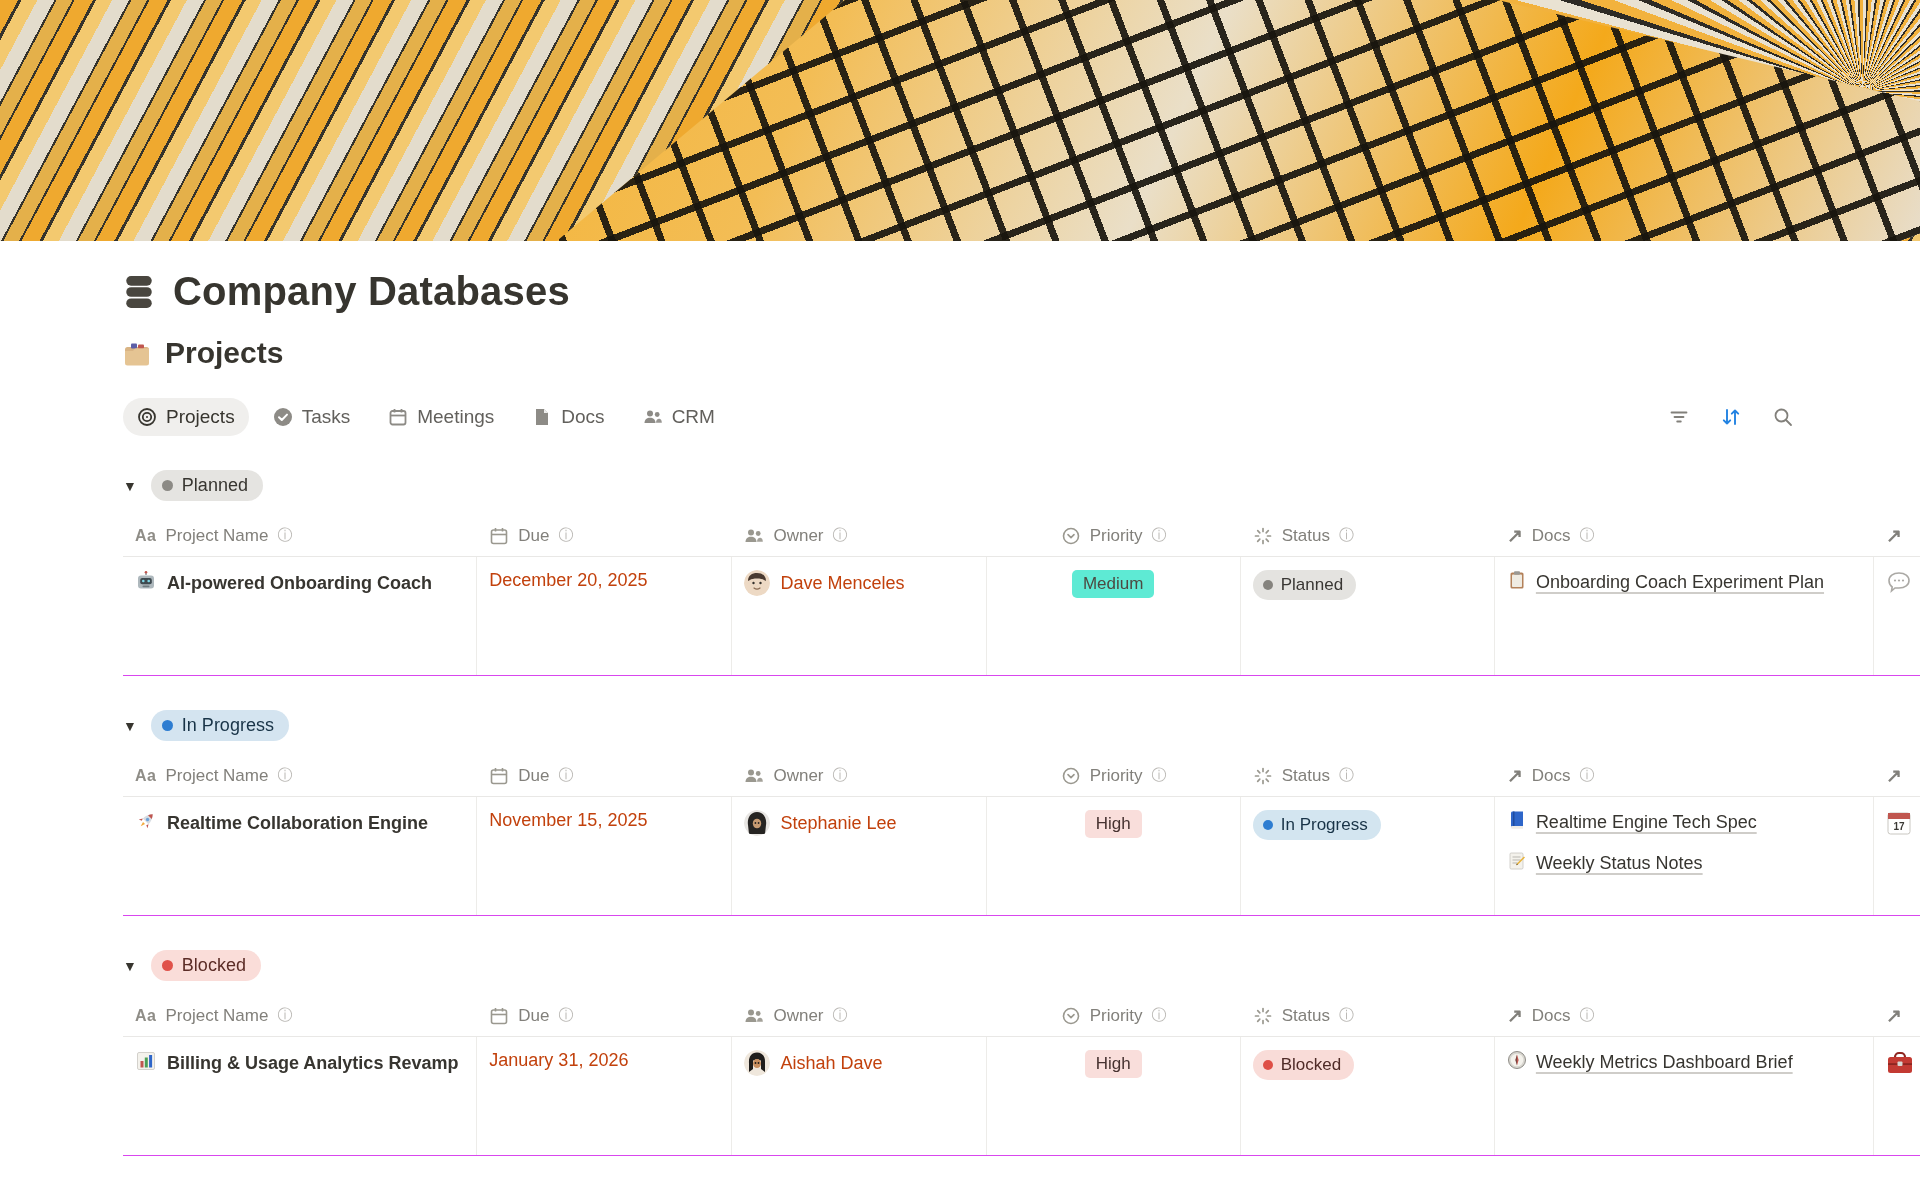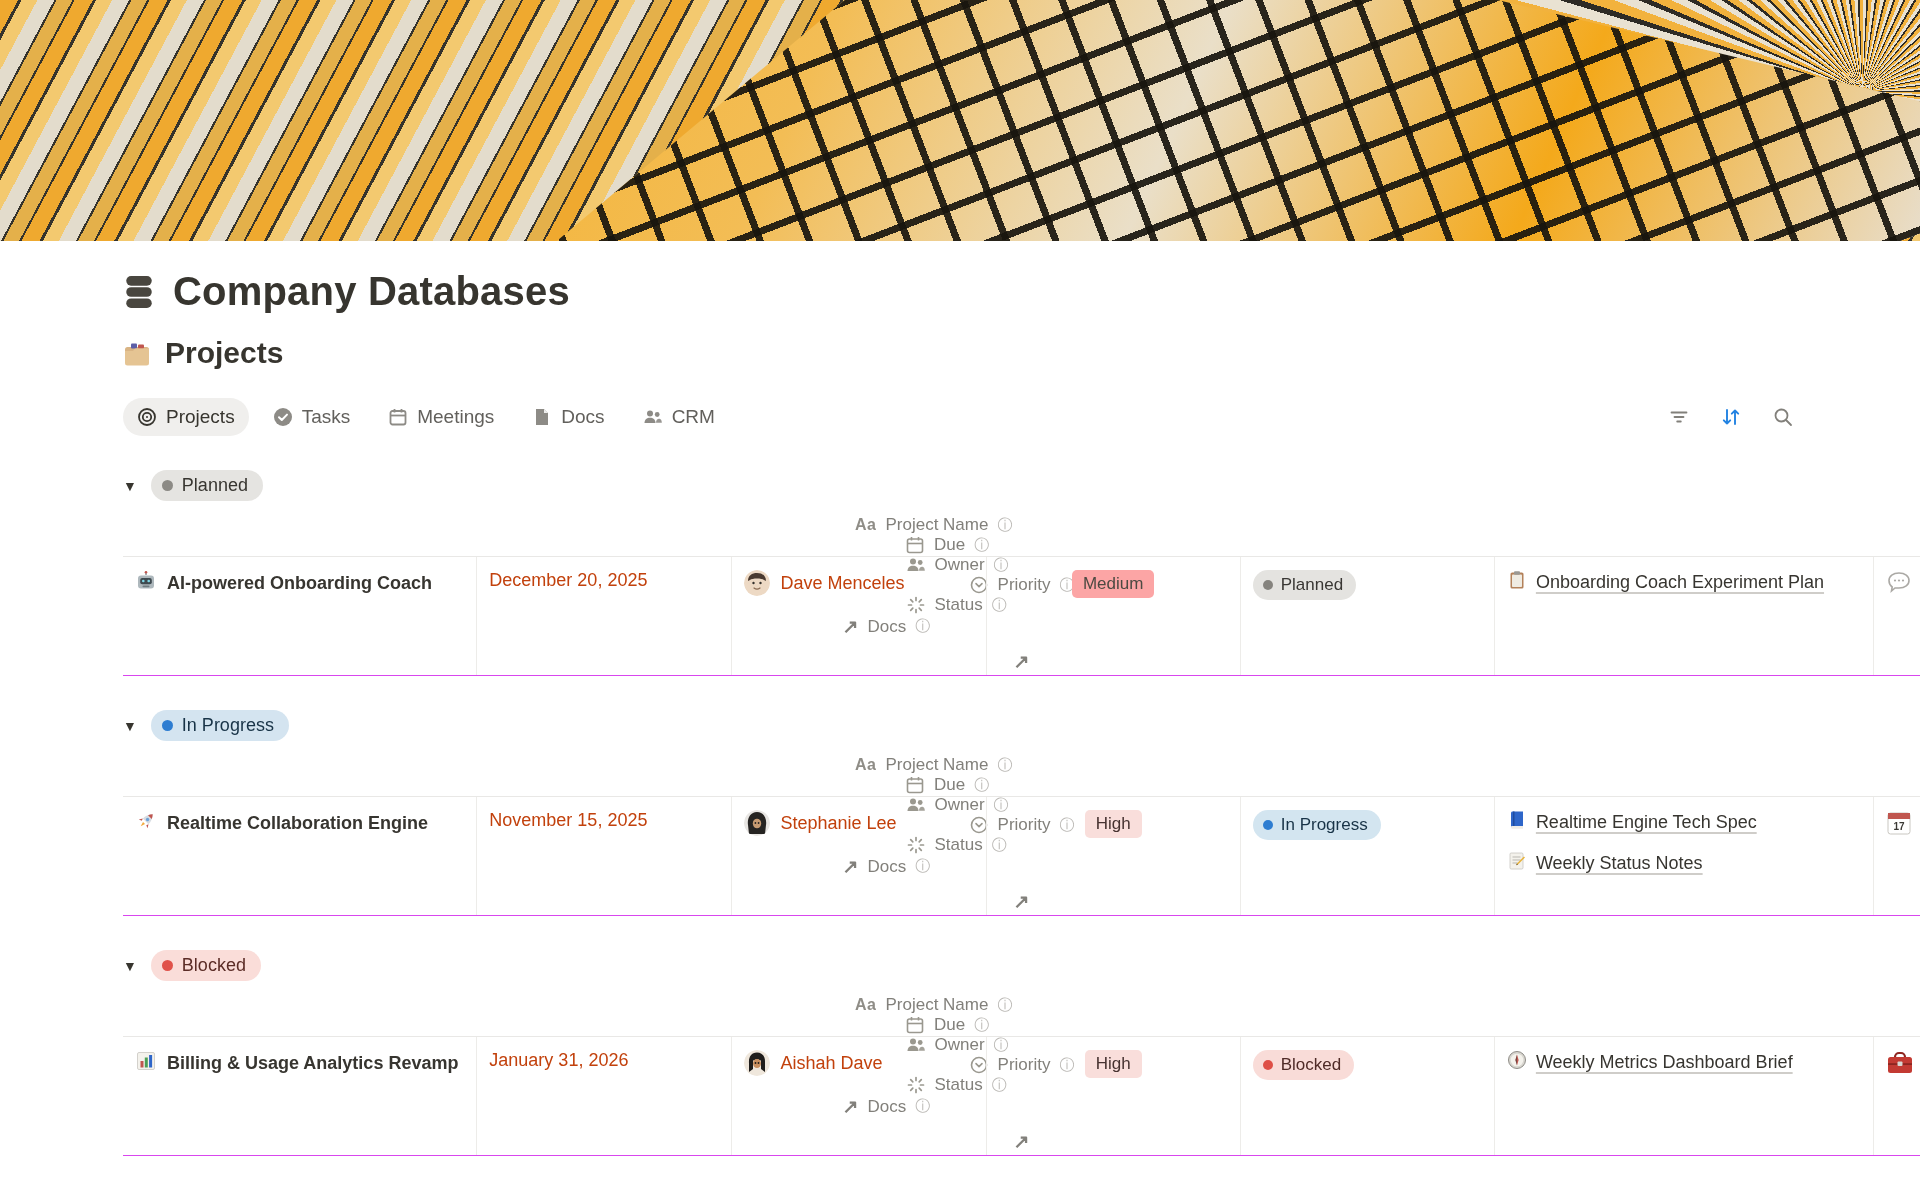--- a/index.html
+++ b/index.html
@@ -50,21 +50,21 @@
   .group-label { display:flex; align-items:center; gap:14px; margin-bottom:14px; }
   .toggle { font-size:14px; color:#37352F; cursor:pointer; }
   .gpill { display:inline-flex; align-items:center; gap:9px; border-radius:999px;
            padding:5px 15px 5px 11px; font-size:18px; font-weight:500; }
   .gdot { width:11px; height:11px; border-radius:50%; }
   .gpill.gray { background:#E5E4E1; color:#373530; } .gpill.gray .gdot { background:#8C8A85; }
   .gpill.blue { background:#D4E4F0; color:#183347; } .gpill.blue .gdot { background:#2E7DD1; }
   .gpill.red  { background:#FADDD9; color:#5B2C26; } .gpill.red  .gdot { background:#E0524A; }
 
   .thead { display:flex; align-items:center; height:42px; border-bottom:1px solid #E9E8E6;
-           color:#82807B; font-size:17px;flex-direction:column; }
+           color:#82807B; font-size:17px; }
   .th { display:flex; align-items:center; gap:9px; padding:0 12px; height:100%; }
   .hicon { color:#9A988F; display:flex; }
   .aa { font-size:16px; font-weight:600; color:#8F8D87; letter-spacing:.5px; }
   .info { font-size:15px; color:#BBB9B5; }
   .ne-arrow { font-size:19px; font-weight:600; color:#82807B; }
 
   .trow { display:flex; align-items:stretch; min-height:119px; border-bottom:1px solid #d946ef; }
   .td { padding:13px 12px; border-right:1px solid #EDECE9; display:flex; align-items:flex-start; }
   .td:last-child { border-right:none; }
 
@@ -72,21 +72,21 @@
   .col-priority{width:256px;justify-content:center;} .col-status{width:256px;} .col-docs{width:382px;}
   .col-extra{flex:1 0 46px; min-width:40px; overflow:visible;}
 
   .name-cell { display:flex; align-items:center; gap:10px; font-size:18px; font-weight:600;
                color:#373530; cursor:pointer; }
   .date-text, .owner-name { font-size:18px; color:#c2410c; }
   .owner-cell { display:flex; align-items:center; gap:10px; cursor:pointer; }
   .avatar { width:26px; height:26px; border-radius:50%; overflow:hidden; flex:none; }
 
   .tag { border-radius:5px; padding:4px 11px; font-size:17px; cursor:pointer; }
-  .tag.yellow { background:#fca5a5; color:#4D4A42; }
+  .tag.yellow { background:#5eead4; color:#4D4A42; }
   .tag.red    { background:#F9DEDB; color:#463230; }
 
   .spill { display:inline-flex; align-items:center; gap:8px; border-radius:999px;
            padding:5px 13px 5px 10px; font-size:17px; cursor:pointer; }
   .sdot { width:10px; height:10px; border-radius:50%; }
   .spill.gray { background:#E4E3E0; color:#393734; } .spill.gray .sdot { background:#85837E; }
   .spill.blue { background:#D3E5F0; color:#183347; } .spill.blue .sdot { background:#2E7DD1; }
   .spill.red  { background:#F9DCD8; color:#4F2B27; } .spill.red  .sdot { background:#DE4F46; }
 
   .docs-cell { display:flex; flex-direction:column; gap:16px; }

